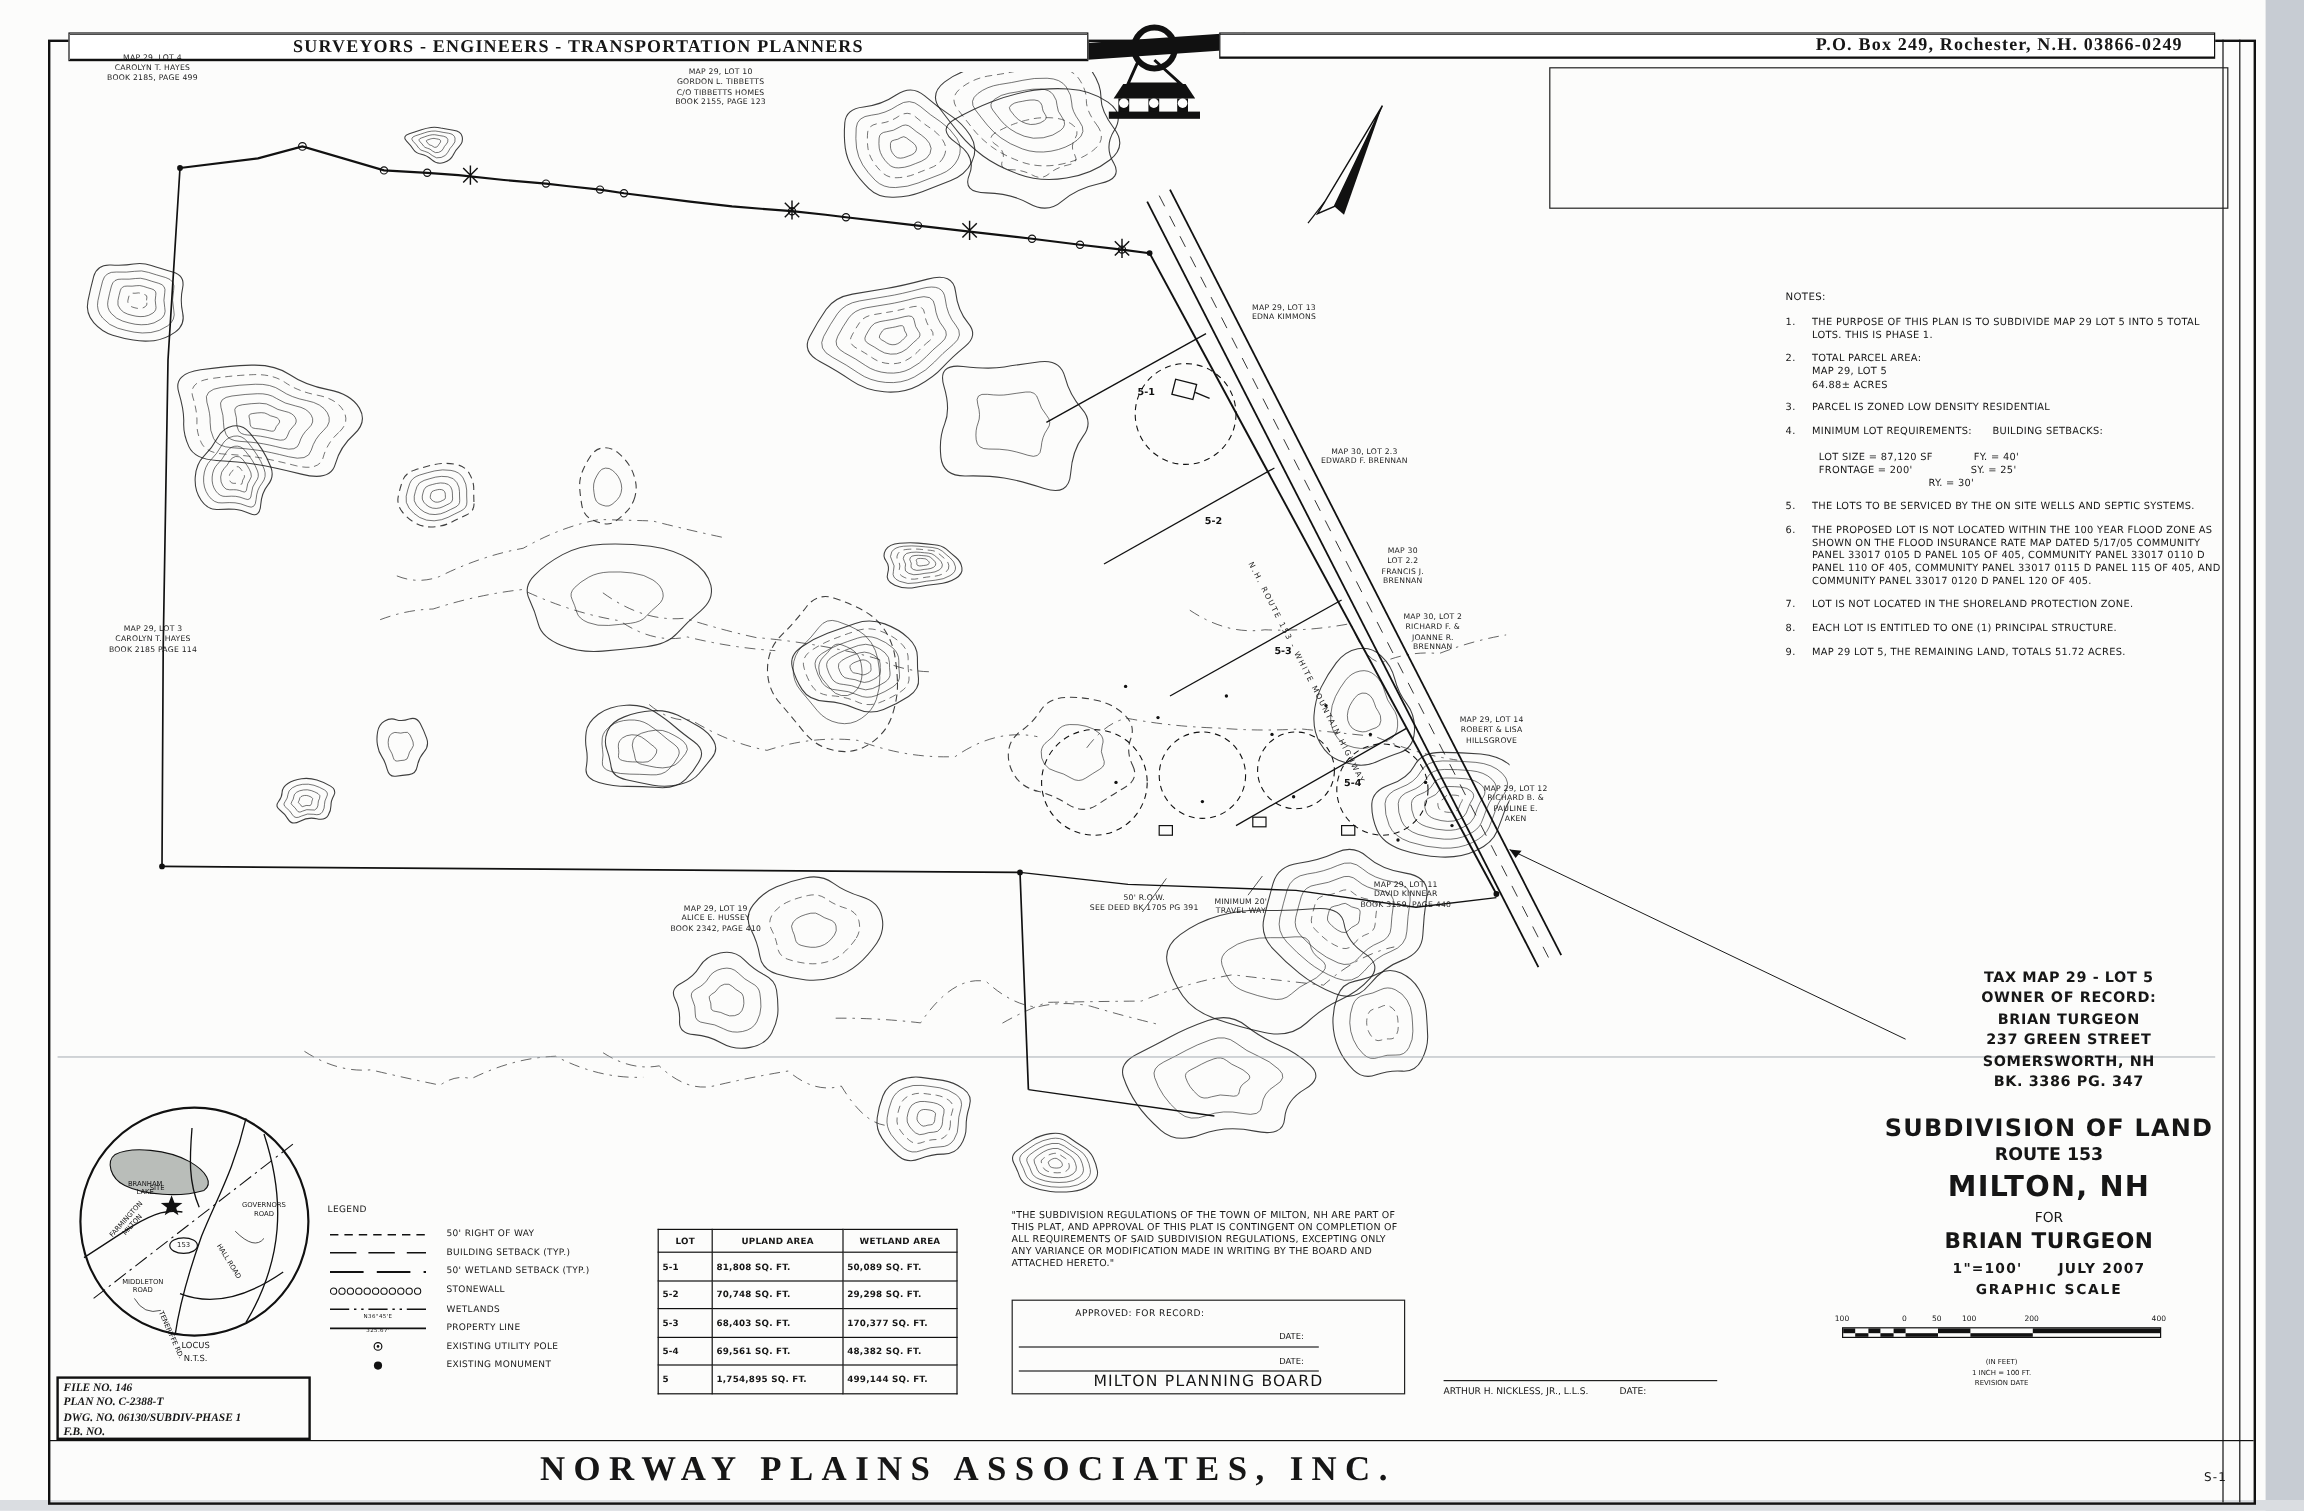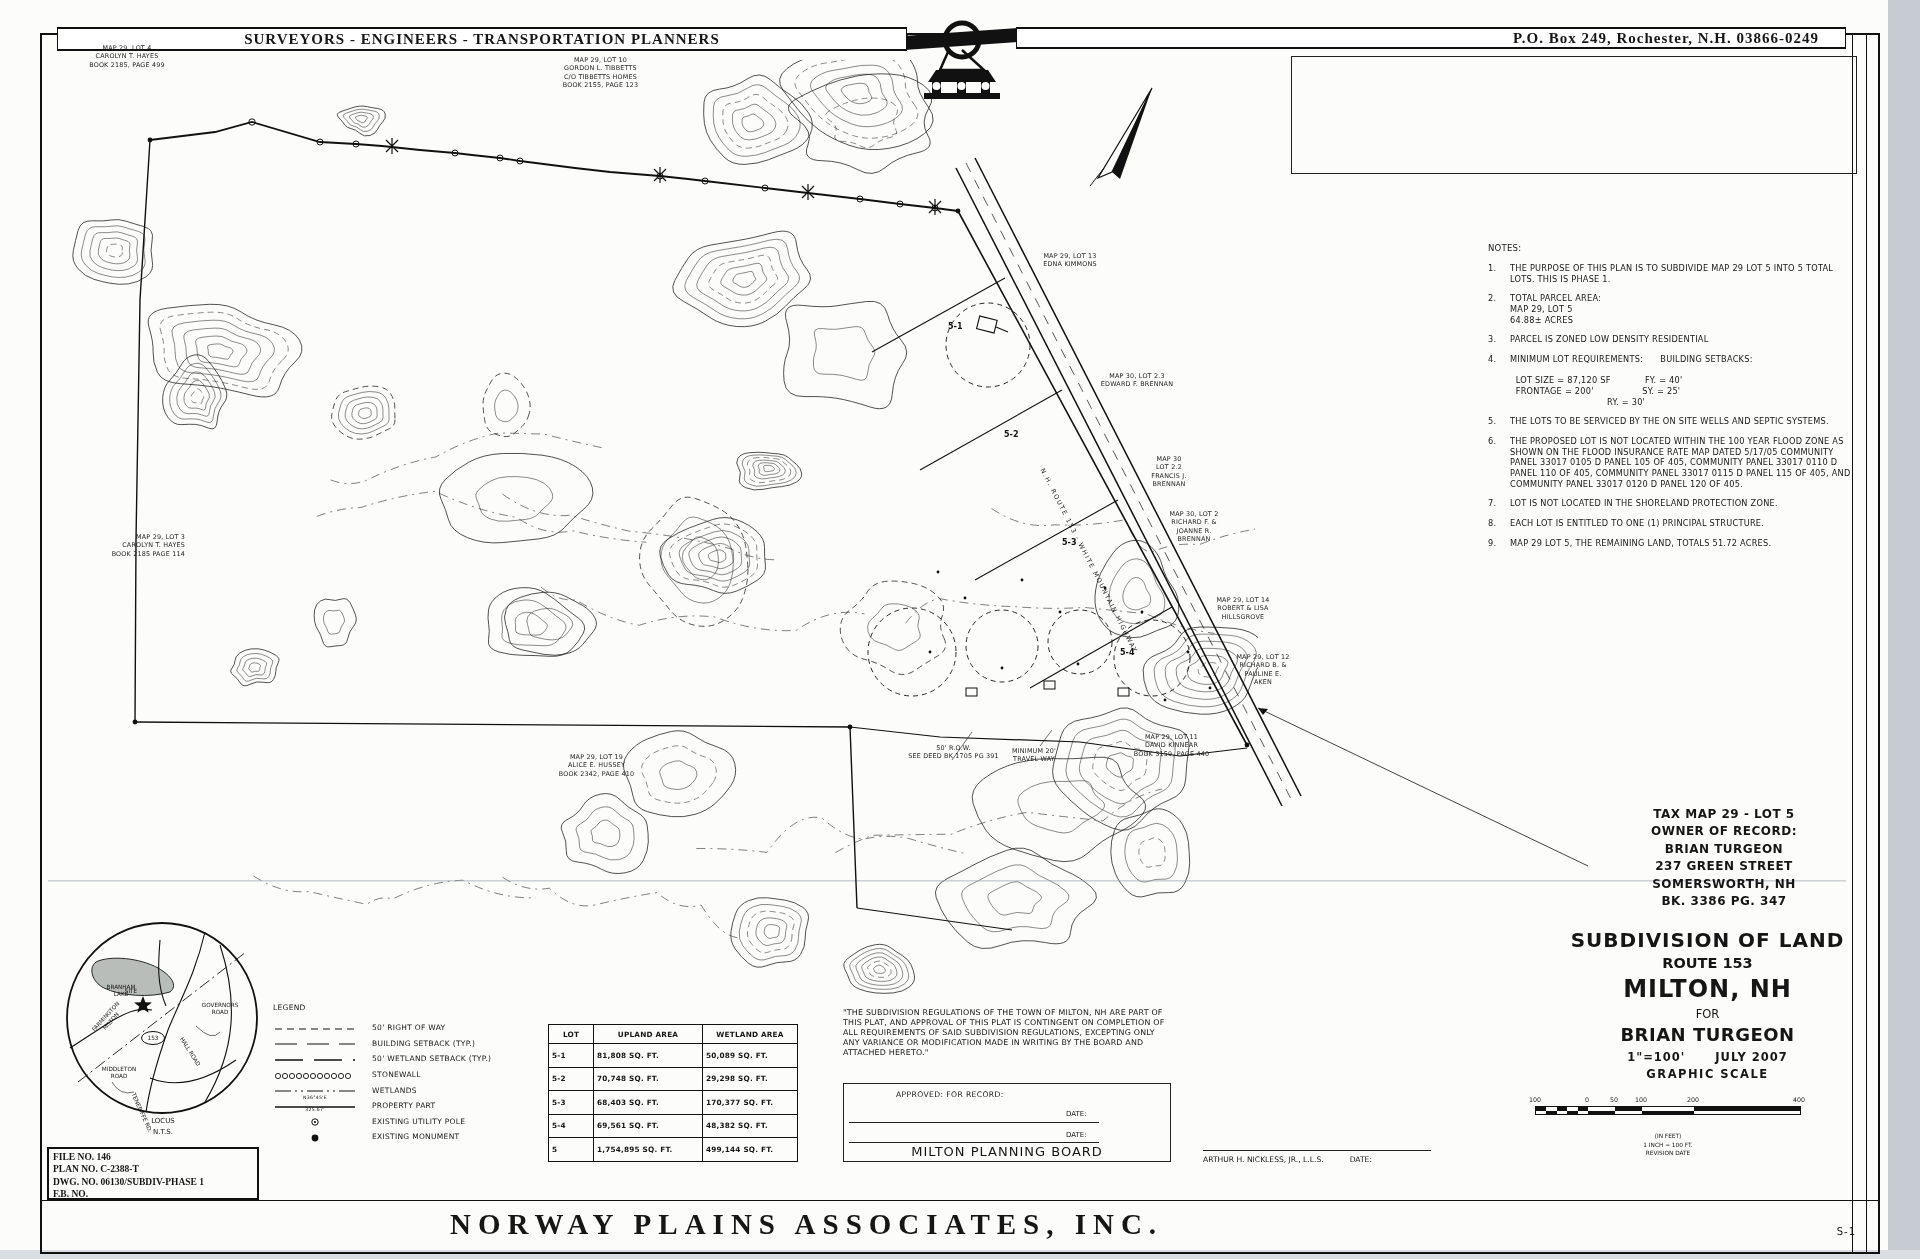--- a/index.html
+++ b/index.html
@@ -52,21 +52,21 @@
   .t4{font-size:11.5px;margin-top:4px;}
   .t5{font-size:18px;font-weight:bold;margin-top:3px;letter-spacing:.5px;}
   .t6{font-size:11.5px;font-weight:bold;margin-top:5px;letter-spacing:1px;white-space:pre;}
   .t7{font-size:11.5px;font-weight:bold;margin-top:3px;letter-spacing:1.5px;}
   .scalewrap{position:absolute;left:1535px;top:1096px;width:266px;height:46px;}
   .stick{position:absolute;top:0;font-size:6.3px;transform:translateX(-50%);}
   .sbar{position:absolute;left:0;top:10px;width:266px;height:9px;border:1px solid #111;box-sizing:border-box;}
   .seg{position:absolute;height:3.5px;}
   .scalenotes{position:absolute;left:1535px;top:1132px;width:266px;text-align:center;font-size:5.8px;line-height:1.5;white-space:pre-line;}
   .fileblock{position:absolute;left:47px;top:1147px;width:212px;height:53px;border:2px solid #111;
-    font-family:"Liberation Serif",serif;font-weight:bold;font-size:9.5px;line-height:1.3;padding:2px 4px;box-sizing:border-box;white-space:pre-line;}
+    font-family:"Liberation Serif",serif;font-style:italic;font-weight:bold;font-size:9.5px;line-height:1.3;padding:2px 4px;box-sizing:border-box;white-space:pre-line;}
   .banner{position:absolute;left:40px;top:1200px;width:1838px;height:50px;}
   .banner .co{position:absolute;left:410px;top:8px;font-family:"Liberation Serif",serif;font-weight:bold;
     font-size:29px;letter-spacing:7px;white-space:nowrap;}
   .banner .sheetno{position:absolute;right:22px;top:26px;font-size:10px;letter-spacing:1px;}
   .locuslabel{position:absolute;font-size:5.7px;line-height:1.25;text-align:center;white-space:pre-line;}
   .locus-title{position:absolute;left:118px;top:1116px;width:90px;text-align:center;font-size:7px;line-height:1.5;white-space:pre-line;}
   svg.mainsvg{position:absolute;left:0;top:0;width:1920px;height:1259px;}
 </style>
 </head>
 <body>
@@ -370,21 +370,21 @@
 RICHARD F. &amp;
 JOANNE R.
 BRENNAN</div>
   <div class="maplabel" style="left:1194px;top:596px;width:98px;">MAP 29, LOT 14
 ROBERT &amp; LISA
 HILLSGROVE</div>
   <div class="maplabel" style="left:1222px;top:653px;width:82px;">MAP 29, LOT 12
 RICHARD B. &amp;
 PAULINE E.
 AKEN</div>
-  <div class="maplabel" style="left:70px;top:533px;width:115px;text-align:right;">MAP 29, LOT 3
+  <div class="maplabel" style="left:70px;top:520px;width:115px;">MAP 29, LOT 3
 CAROLYN T. HAYES
 BOOK 2185 PAGE 114</div>
   <div class="maplabel" style="left:534px;top:753px;width:125px;">MAP 29, LOT 19
 ALICE E. HUSSEY
 BOOK 2342, PAGE 410</div>
   <div class="maplabel" style="left:1114px;top:733px;width:115px;">MAP 29, LOT 11
 DAVID KINNEAR
 BOOK 3159, PAGE 440</div>
   <div class="maplabel" style="left:896px;top:744px;width:115px;">50' R.O.W.
 SEE DEED BK 1705 PG 391</div>
@@ -495,21 +495,21 @@
       <span class="leg-lbl">WETLANDS</span>
       </div>
     <div class="leg-row">
       <span class="leg-sym">
         <span class="leg-bd" style="top:-3px;">N36°45'E</span>
         <svg width="84" height="14">
             <line x1="2" y1="7" x2="82" y2="7" stroke="#111" stroke-width="1.6"></line>
           </svg>
         <span class="leg-bd" style="top:9px;">325.67'</span>
         </span>
-      <span class="leg-lbl">PROPERTY PART</span>
+      <span class="leg-lbl">PROPERTY LINE</span>
       </div>
     <div class="leg-row">
       <span class="leg-sym">
           <svg width="84" height="14">
             <circle cx="42" cy="7" r="3.2" fill="none" stroke="#111" stroke-width="1"></circle>
             <circle cx="42" cy="7" r="1.1" fill="#111"></circle>
           </svg>
         </span>
       <span class="leg-lbl">EXISTING UTILITY POLE</span>
       </div>

